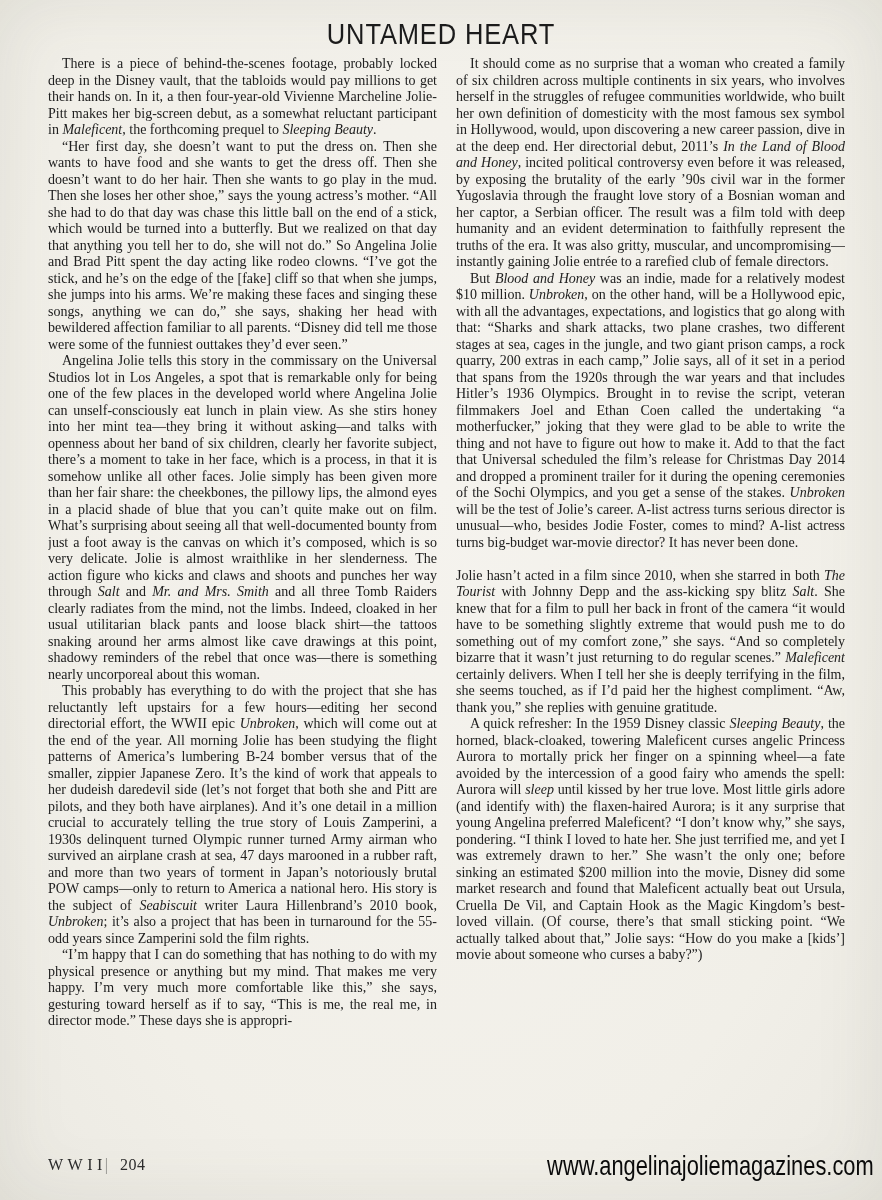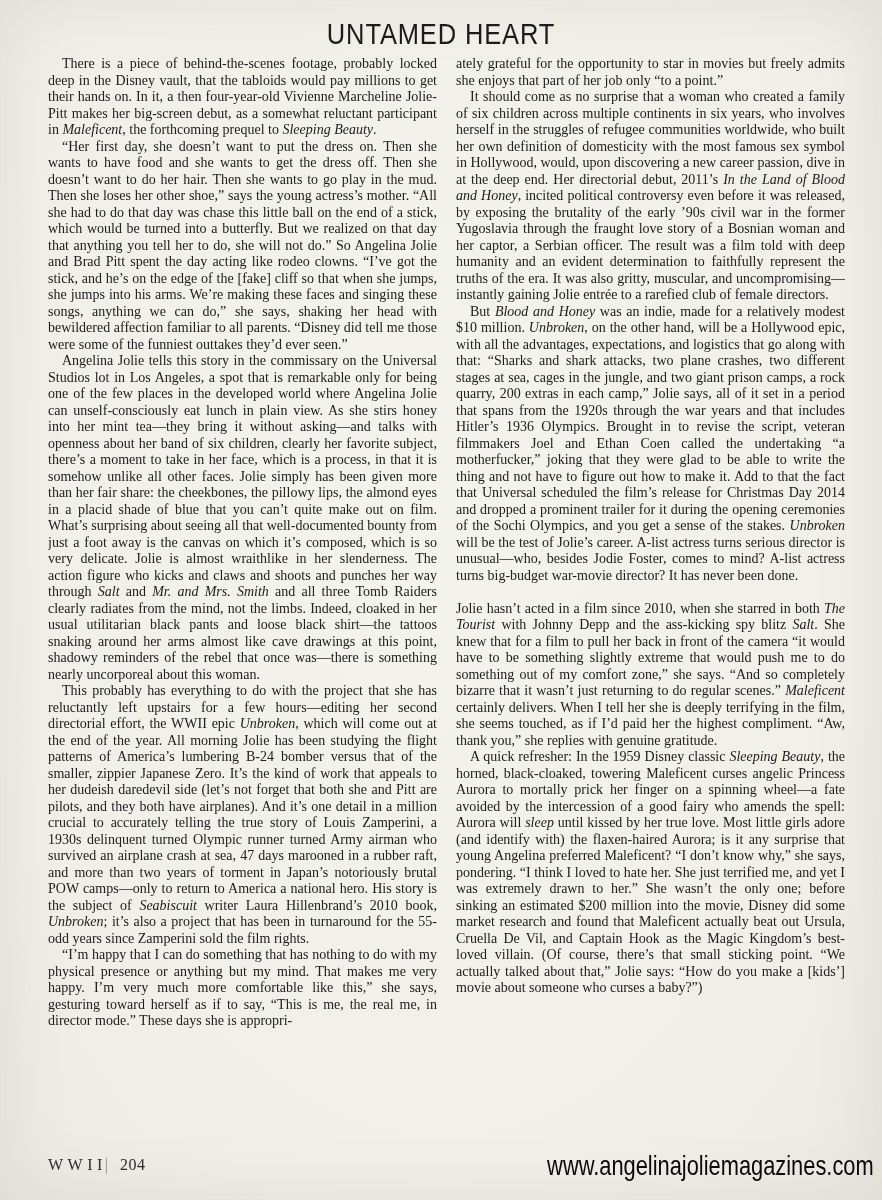--- a/index.html
+++ b/index.html
@@ -71,21 +71,20 @@
 
   <div class="columns">
     <div class="col">
         <p class="indent"><span>There is a piece of behind-the-scenes footage, probably locked deep in the Disney vault, that the tabloids would pay millions to get their hands on. In it, a then four-year-old Vivienne Marcheline Jolie-Pitt makes her big-screen debut, as a somewhat reluctant participant in </span><i>Maleficent</i><span>, the forthcoming prequel to </span><i>Sleeping Beauty</i><span>.</span></p>
         <p class="indent"><span>“Her first day, she doesn’t want to put the dress on. Then she wants to have food and she wants to get the dress off. Then she doesn’t want to do her hair. Then she wants to go play in the mud. Then she loses her other shoe,” says the young actress’s mother. “All she had to do that day was chase this little ball on the end of a stick, which would be turned into a butterfly. But we realized on that day that anything you tell her to do, she will not do.” So Angelina Jolie and Brad Pitt spent the day acting like rodeo clowns. “I’ve got the stick, and he’s on the edge of the [fake] cliff so that when she jumps, she jumps into his arms. We’re making these faces and singing these songs, anything we can do,” she says, shaking her head with bewildered affection familiar to all parents. “Disney did tell me those were some of the funniest outtakes they’d ever seen.”</span></p>
         <p class="indent"><span>Angelina Jolie tells this story in the commissary on the Universal Studios lot in Los Angeles, a spot that is remarkable only for being one of the few places in the developed world where Angelina Jolie can unself-consciously eat lunch in plain view. As she stirs honey into her mint tea—they bring it without asking—and talks with openness about her band of six children, clearly her favorite subject, there’s a moment to take in her face, which is a process, in that it is somehow unlike all other faces. Jolie simply has been given more than her fair share: the cheekbones, the pillowy lips, the almond eyes in a placid shade of blue that you can’t quite make out on film. What’s surprising about seeing all that well-documented bounty from just a foot away is the canvas on which it’s composed, which is so very delicate. Jolie is almost wraithlike in her slenderness. The action figure who kicks and claws and shoots and punches her way through </span><i>Salt</i><span> and </span><i>Mr. and Mrs. Smith</i><span> and all three Tomb Raiders clearly radiates from the mind, not the limbs. Indeed, cloaked in her usual utilitarian black pants and loose black shirt—the tattoos snaking around her arms almost like cave drawings at this point, shadowy reminders of the rebel that once was—there is something nearly uncorporeal about this woman.</span></p>
         <p class="indent"><span>This probably has everything to do with the project that she has reluctantly left upstairs for a few hours—editing her second directorial effort, the WWII epic </span><i>Unbroken</i><span>, which will come out at the end of the year. All morning Jolie has been studying the flight patterns of America’s lumbering B-24 bomber versus that of the smaller, zippier Japanese Zero. It’s the kind of work that appeals to her dudeish daredevil side (let’s not forget that both she and Pitt are pilots, and they both have airplanes). And it’s one detail in a million crucial to accurately telling the true story of Louis Zamperini, a 1930s delinquent turned Olympic runner turned Army airman who survived an airplane crash at sea, 47 days marooned in a rubber raft, and more than two years of torment in Japan’s notoriously brutal POW camps—only to return to America a national hero. His story is the subject of </span><i>Seabiscuit</i><span> writer Laura Hillenbrand’s 2010 book, </span><i>Unbroken</i><span>; it’s also a project that has been in turnaround for the 55-odd years since Zamperini sold the film rights.</span></p>
         <p class="indent"><span>“I’m happy that I can do something that has nothing to do with my physical presence or anything but my mind. That makes me very happy. I’m very much more comfortable like this,” she says, gesturing toward herself as if to say, “This is me, the real me, in director mode.” These days she is appropri-</span></p>
       </div>
     <div class="col">
-        <p class=""><span>ately grateful for the opportunity to star in movies but freely admits she enjoys that part of her job only “to a point.”</span></p>
         <p class="indent"><span>It should come as no surprise that a woman who created a family of six children across multiple continents in six years, who involves herself in the struggles of refugee communities worldwide, who built her own definition of domesticity with the most famous sex symbol in Hollywood, would, upon discovering a new career passion, dive in at the deep end. Her directorial debut, 2011’s </span><i>In the Land of Blood and Honey</i><span>, incited political controversy even before it was released, by exposing the brutality of the early ’90s civil war in the former Yugoslavia through the fraught love story of a Bosnian woman and her captor, a Serbian officer. The result was a film told with deep humanity and an evident determination to faithfully represent the truths of the era. It was also gritty, muscular, and uncompromising—instantly gaining Jolie entrée to a rarefied club of female directors.</span></p>
         <p class="indent"><span>But </span><i>Blood and Honey</i><span> was an indie, made for a relatively modest $10 million. </span><i>Unbroken</i><span>, on the other hand, will be a Hollywood epic, with all the advantages, expectations, and logistics that go along with that: “Sharks and shark attacks, two plane crashes, two different stages at sea, cages in the jungle, and two giant prison camps, a rock quarry, 200 extras in each camp,” Jolie says, all of it set in a period that spans from the 1920s through the war years and that includes Hitler’s 1936 Olympics. Brought in to revise the script, veteran filmmakers Joel and Ethan Coen called the undertaking “a motherfucker,” joking that they were glad to be able to write the thing and not have to figure out how to make it. Add to that the fact that Universal scheduled the film’s release for Christmas Day 2014 and dropped a prominent trailer for it during the opening ceremonies of the Sochi Olympics, and you get a sense of the stakes. </span><i>Unbroken</i><span> will be the test of Jolie’s career. A-list actress turns serious director is unusual—who, besides Jodie Foster, comes to mind? A-list actress turns big-budget war-movie director? It has never been done.</span></p>
         <p class=" gap"><span>Jolie hasn’t acted in a film since 2010, when she starred in both </span><i>The Tourist</i><span> with Johnny Depp and the ass-kicking spy blitz </span><i>Salt</i><span>. She knew that for a film to pull her back in front of the camera “it would have to be something slightly extreme that would push me to do something out of my comfort zone,” she says. “And so completely bizarre that it wasn’t just returning to do regular scenes.” </span><i>Maleficent</i><span> certainly delivers. When I tell her she is deeply terrifying in the film, she seems touched, as if I’d paid her the highest compliment. “Aw, thank you,” she replies with genuine gratitude.</span></p>
         <p class="indent"><span>A quick refresher: In the 1959 Disney classic </span><i>Sleeping Beauty</i><span>, the horned, black-cloaked, towering Maleficent curses angelic Princess Aurora to mortally prick her finger on a spinning wheel—a fate avoided by the intercession of a good fairy who amends the spell: Aurora will </span><i>sleep</i><span> until kissed by her true love. Most little girls adore (and identify with) the flaxen-haired Aurora; is it any surprise that young Angelina preferred Maleficent? “I don’t know why,” she says, pondering. “I think I loved to hate her. She just terrified me, and yet I was extremely drawn to her.” She wasn’t the only one; before sinking an estimated $200 million into the movie, Disney did some market research and found that Maleficent actually beat out Ursula, Cruella De Vil, and Captain Hook as the Magic Kingdom’s best-loved villain. (Of course, there’s that small sticking point. “We actually talked about that,” Jolie says: “How do you make a [kids’] movie about someone who curses a baby?”)</span></p>
       </div>
   </div>
 
   <div class="footer">
     <span class="mag">WWII</span><span class="sep">|</span><span class="pagenum">204</span>
   </div>

